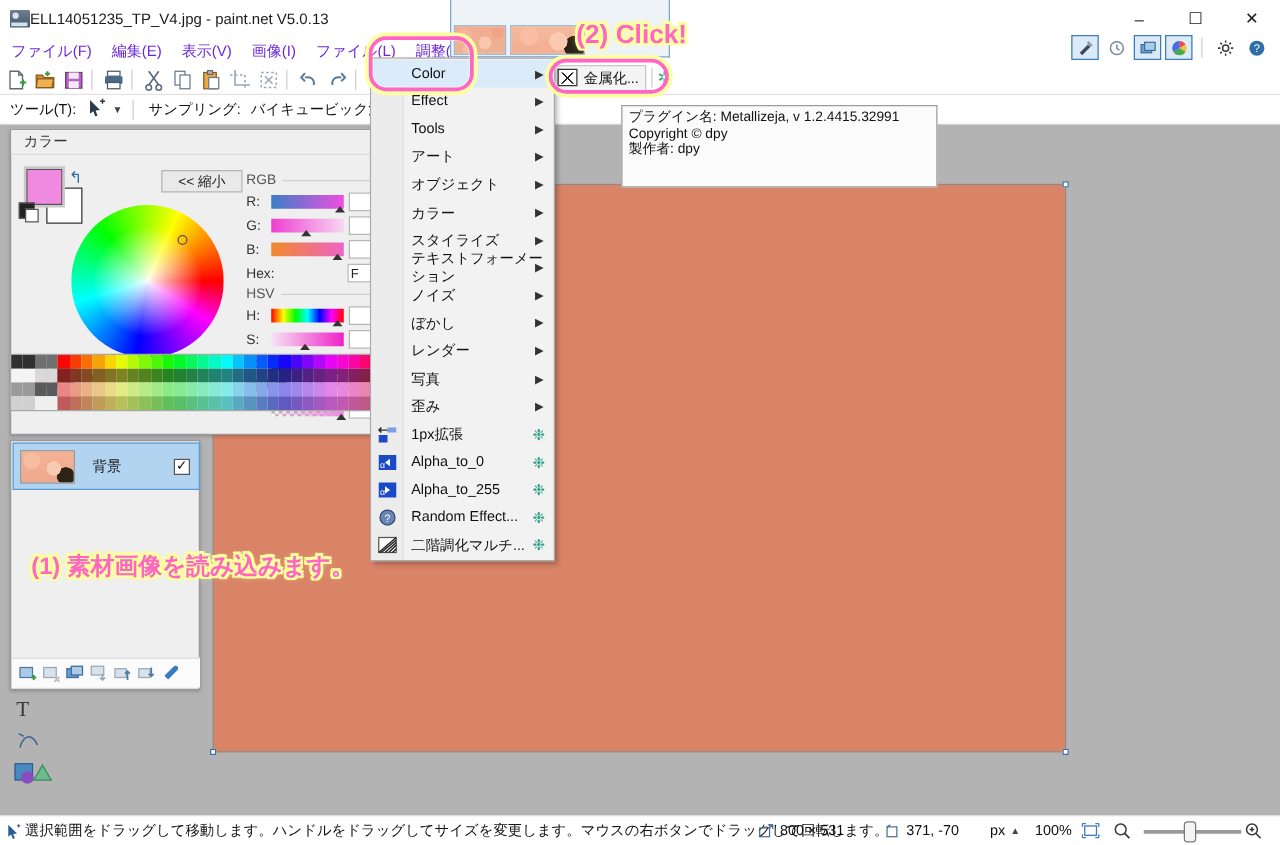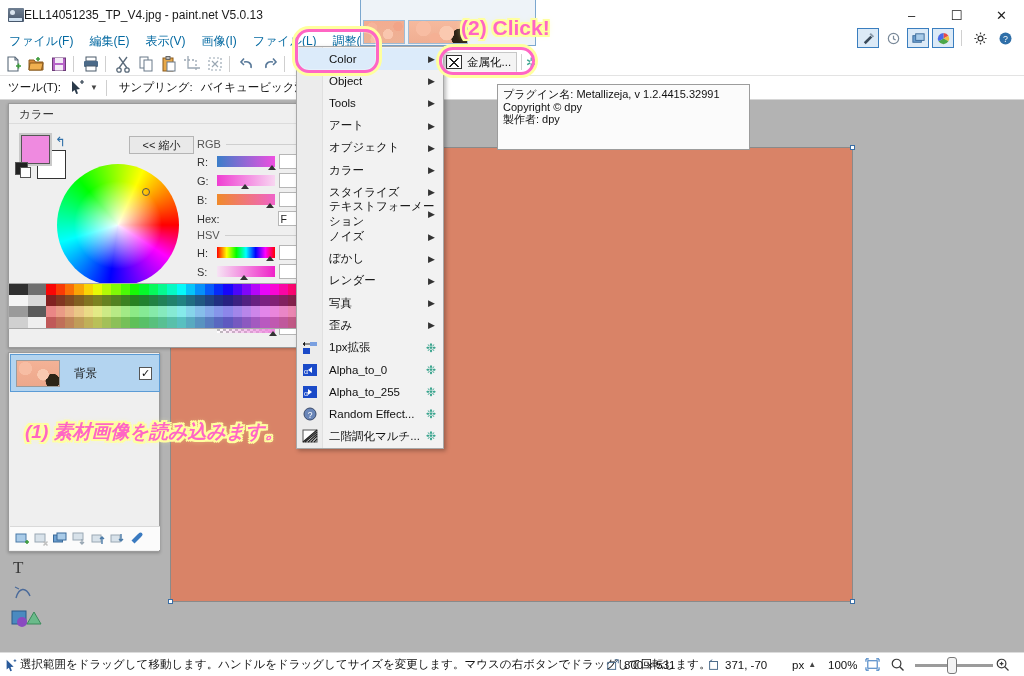--- a/index.html
+++ b/index.html
@@ -53,21 +53,21 @@
     color: #202020; font-size: 13px;
   }
 
   
   .menubar {
     position: absolute; top: 30px; left: 0; width: 1024px; height: 22px;
     background: #ffffff;
     display: flex; align-items: center;
   }
   .menu-item {
-    padding: 3px 7px; font-size: 12px; color: #0369a1; white-space: nowrap;
+    padding: 3px 7px; font-size: 12px; color: #6d28d9; white-space: nowrap;
     margin-left: 2px;
   }
   .menu-item.active {
     background: #e8f0fa;
   }
 
   
   .tabstrip {
     position: absolute; left: 360px; top: 0px; width: 176px; height: 46px;
     background: #eef3f8;
@@ -355,21 +355,21 @@
   .anno {
     position: absolute; z-index: 75;
     color: #ff66c4; font-weight: bold;
     text-shadow:
       -2px -2px 0 #ffffa0, 2px -2px 0 #ffffa0, -2px 2px 0 #ffffa0, 2px 2px 0 #ffffa0,
        0 -2px 0 #ffffa0, 0 2px 0 #ffffa0, -2px 0 0 #ffffa0, 2px 0 0 #ffffa0,
        0 0 6px #ffffa0;
     white-space: nowrap;
   }
   .anno.a2 { left: 461px; top: 16px; font-size: 21px; }
-  .anno.a1 { left: 25px; top: 419px; font-size: 19px; font-style: italic; }
+  .anno.a1 { left: 25px; top: 440px; font-size: 19px; }
 
   
   .statusbar {
     position: absolute; left: 0; bottom: 0; width: 1024px; height: 24px;
     background: #ffffff; border-top: 1px solid #dcdcdc;
     display: flex; align-items: center; font-size: 11.5px; color: #111;
   }
   .sb-text { margin-left: 20px; white-space: nowrap; }
   .sb-item { position: absolute; display: flex; align-items: center; gap: 4px; }
   .zoom-slider {
@@ -897,21 +897,21 @@
   </div>
 
   <div class="fx-menu">
     <div class="fx-gutter"></div>
 
     <div class="fx-item sel">
       <span>Color</span>
       <span class="fx-arrow">▶</span>
     </div>
     <div class="fx-item">
-      <span>Object</span>
+      <span>Effect</span>
       <span class="fx-arrow">▶</span>
     </div>
     <div class="fx-item">
       <span>Tools</span>
       <span class="fx-arrow">▶</span>
     </div>
     <div class="fx-item">
       <span>アート</span>
       <span class="fx-arrow">▶</span>
     </div>

